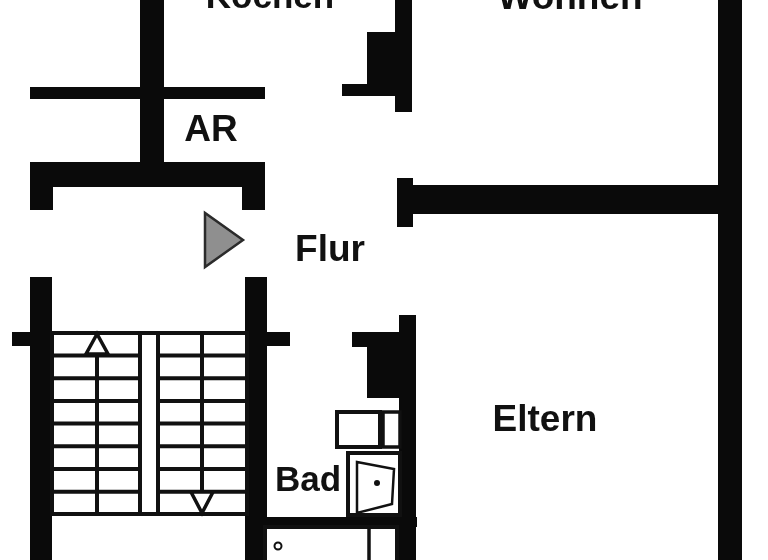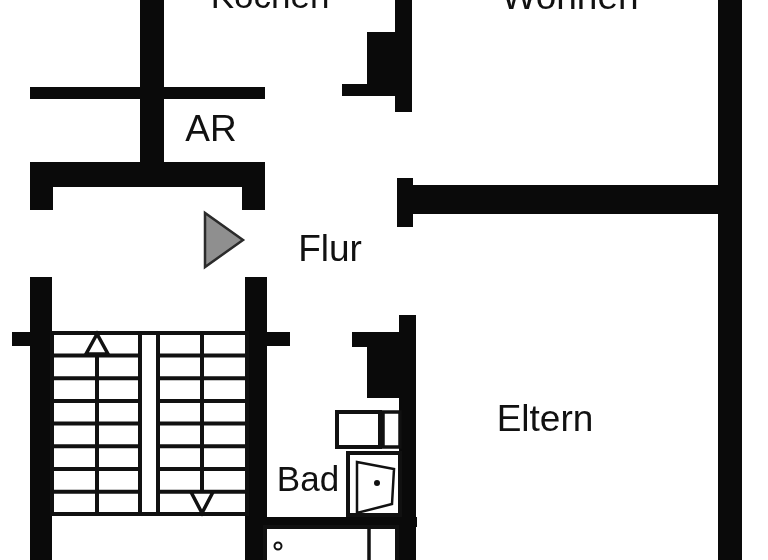--- a/index.html
+++ b/index.html
@@ -7,20 +7,21 @@
     padding: 0;
     background: #ffffff;
   }
   .stage {
     position: relative;
     width: 768px;
     height: 560px;
     overflow: hidden;
     background: var(--bg, #ffffff);
     font-family: "Liberation Sans", sans-serif;
+    font-weight: bold;
   }
   svg { display: block; }
   .wall   { fill: var(--wall, #0a0a0a); stroke: none; }
   .ln     { stroke: var(--line, #111111); fill: none; }
   .fx     { fill: var(--bg, #ffffff); stroke: var(--line, #111111); }
   .lbl    { fill: var(--text, #111111); font-size: 37px; text-anchor: middle; }
   .lbl-sm { font-size: 35px; }
   .arrow  { fill: var(--arrow-fill, #8f8f8f); stroke: var(--arrow-stroke, #2b2b2b); }
 </style>
 </head>

